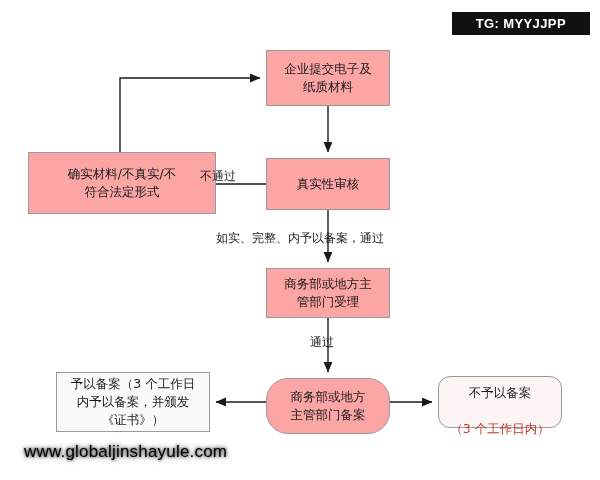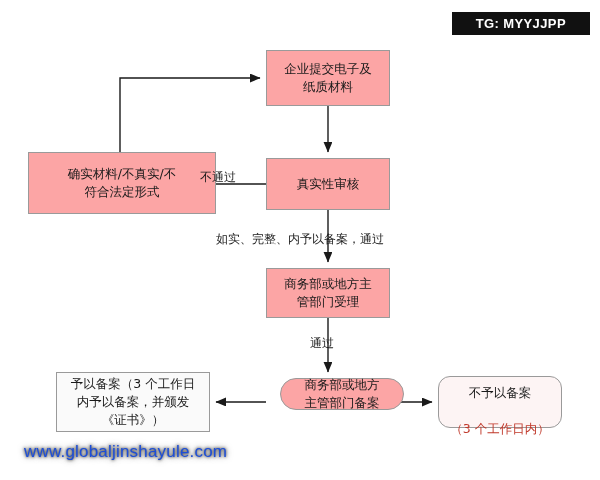--- a/index.html
+++ b/index.html
@@ -44,45 +44,46 @@
   }
   .node.plain {
     background: #fbfbfb;
   }
   .label {
     position: absolute;
     font-size: 12px;
     color: #1a1a1a;
     line-height: 1.3;
     white-space: pre;
+    font-family: Liberation Mono, monospace;
   }
   .tg-badge {
     position: absolute;
     background: #111111;
     color: #ffffff;
     font-size: 13px;
     font-weight: bold;
     padding: 4px 24px;
     letter-spacing: 0.4px;
     font-family: "Liberation Sans", sans-serif;
   }
   .watermark {
     position: absolute;
-    color: #1d4ed8;
+    color: #000000;
     font-size: 17px;
     font-family: "Liberation Sans", sans-serif;
     text-shadow: 0 0 3px rgba(0,0,0,0.85), 0 0 6px rgba(0,0,0,0.6);
     letter-spacing: 0.2px;
   }
   
   #n-submit      { left: 266px; top: 50px;  width: 124px; height: 56px; }
   #n-verify      { left: 266px; top: 158px; width: 124px; height: 52px; }
   #n-confirm     { left: 28px;  top: 152px; width: 188px; height: 62px; }
   #n-accept      { left: 266px; top: 268px; width: 124px; height: 50px; }
-  #n-record      { left: 280px; top: 378px; width: 124px; height: 32px; border-radius: 22px; }
+  #n-record      { left: 266px; top: 378px; width: 124px; height: 56px; border-radius: 22px; }
   #n-yes         { left: 56px;  top: 372px; width: 154px; height: 60px; background:#fafafa; }
   #n-no          { left: 438px; top: 376px; width: 124px; height: 52px; background:#fdf4f4;border-radius:12px; }
 
   .lab-fail       { left: 200px; top: 170px; }
   .lab-pass-long  { left: 216px; top: 232px; }
   .lab-pass-short { left: 310px; top: 336px; text-align: center; }
 
   .node .txt { display: block; width: 100%; }
 </style>
 </head>

